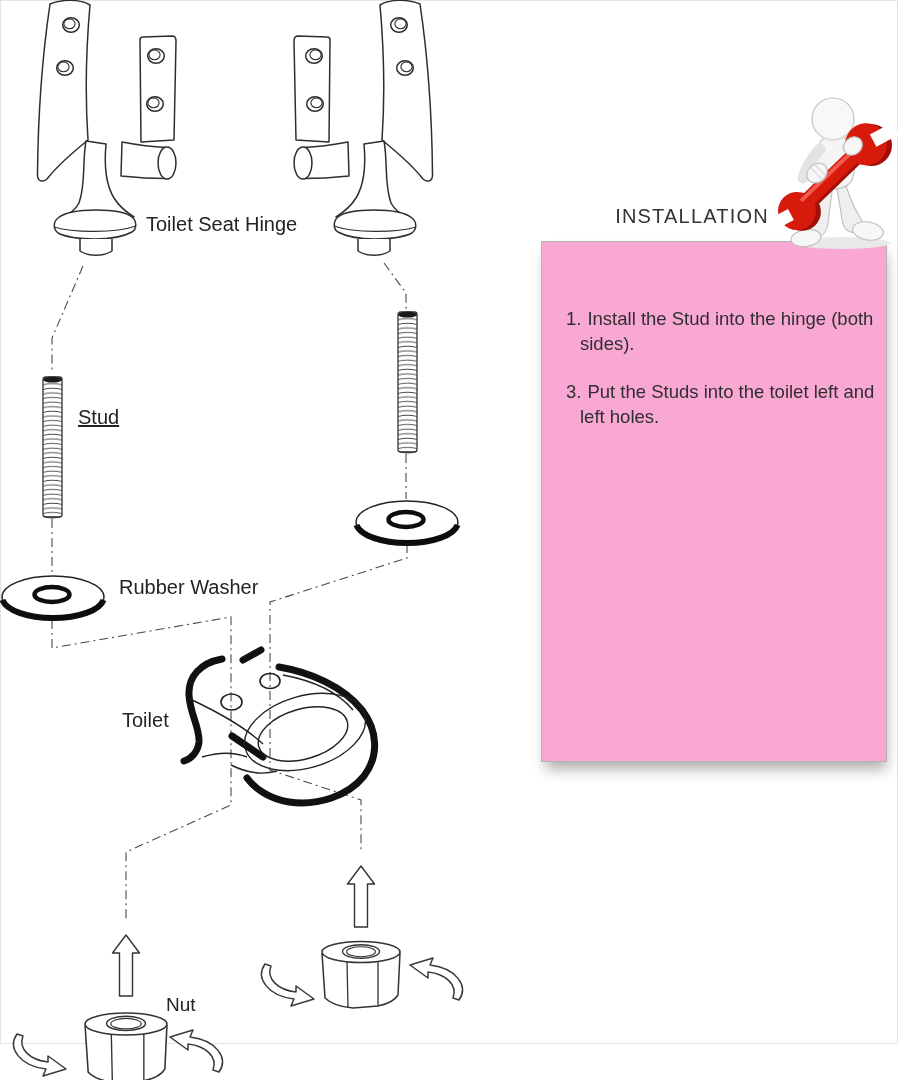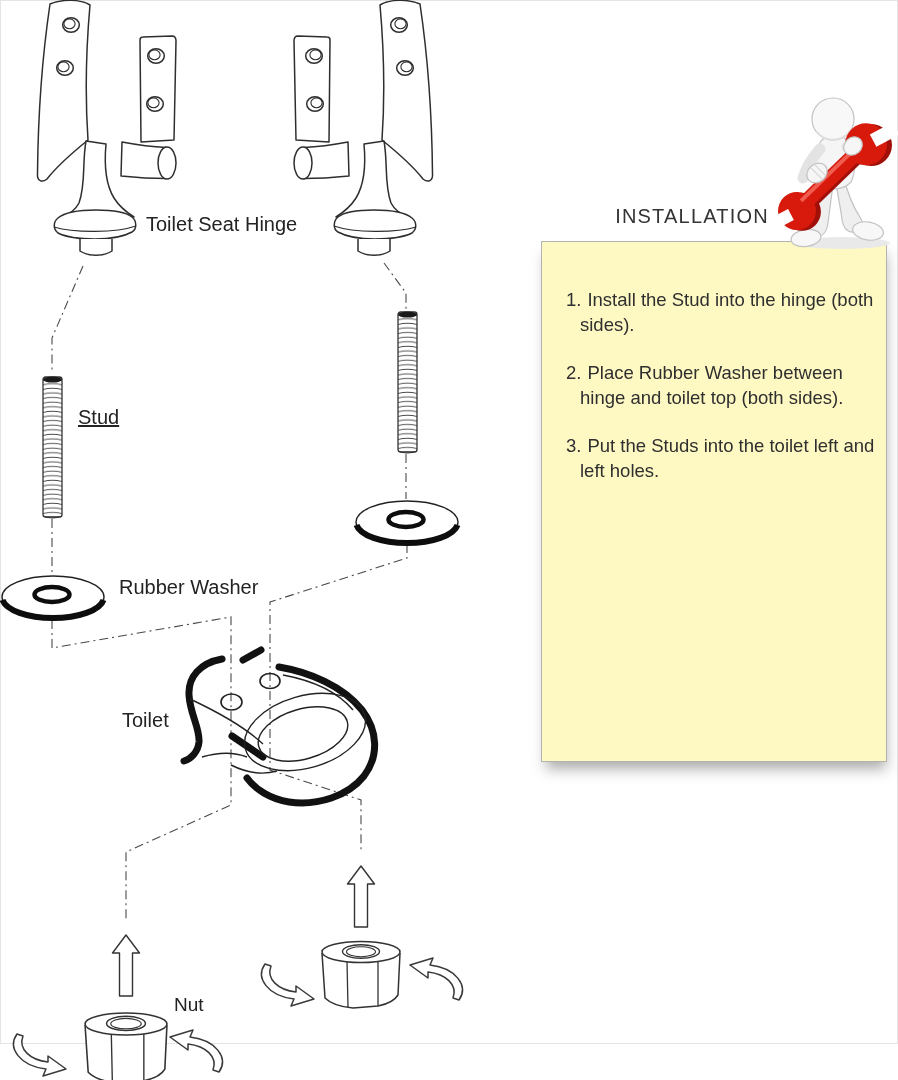--- a/index.html
+++ b/index.html
@@ -4,26 +4,26 @@
 <style>
   html,body{margin:0;padding:0;background:#fff;}
   body{width:898px;height:1080px;overflow:hidden;font-family:"Liberation Sans",sans-serif;}
   .canvas{position:relative;width:898px;height:1044px;background:#fff;box-shadow:inset 0 0 0 1px #e4e4e4;}
   svg.diagram{position:absolute;left:0;top:0;z-index:2;pointer-events:none;}
   .label{position:absolute;z-index:3;color:#232323;font-size:20px;white-space:nowrap;}
   .label-hinge{left:146px;top:213px;}
   .label-stud{left:78px;top:406px;text-decoration:underline;}
   .label-washer{left:119px;top:576px;}
   .label-toilet{left:122px;top:709px;}
-  .label-nut{left:166px;top:994px;font-size:19px;margin-left:8px;}
+  .label-nut{left:166px;top:994px;font-size:19px;}
   .inst-title{position:absolute;left:541px;top:205px;width:302px;text-align:center;
     font-size:20px;letter-spacing:1.2px;color:#333;z-index:3;}
-  .inst-box{position:absolute;left:541px;top:241px;width:346px;height:521px;background:#fef9c3;
+  .inst-box{position:absolute;left:541px;top:241px;width:346px;height:521px;background:#f9a8d4;
     border:1px solid #b3b3b3;box-shadow:2px 10px 13px -3px rgba(70,70,70,.45);
-    z-index:1;box-sizing:border-box;padding:45px 6px 0 24px;}
+    z-index:1;box-sizing:border-box;padding:64px 6px 0 24px;}
   .step{font-size:18.5px;line-height:25px;color:#2f2f2f;margin-bottom:23px;
     padding-left:14px;text-indent:-14px;}
   .step .num{margin-right:6px;}
   .step .txt{white-space:pre-wrap;}
 </style>
 </head>
 <body>
 
 <div class="canvas">
 
@@ -194,20 +194,17 @@
   <div class="label label-washer">Rubber Washer</div>
   <div class="label label-toilet">Toilet</div>
   <div class="label label-nut">Nut</div>
 
   <div class="inst-title">INSTALLATION</div>
   <div class="inst-box">
     <div class="step">
       <span class="num">1.</span><span class="txt">Install the Stud into the hinge (both sides).</span>
     </div>
     <div class="step">
-      <span class="num">2.</span><span class="txt">Place Rubber Washer between hinge and toilet top (both sides).</span>
-    </div>
-    <div class="step">
       <span class="num">3.</span><span class="txt">Put the Studs into the toilet left and left holes.</span>
     </div>
   </div>
 
 </div>
 
 </body></html>

